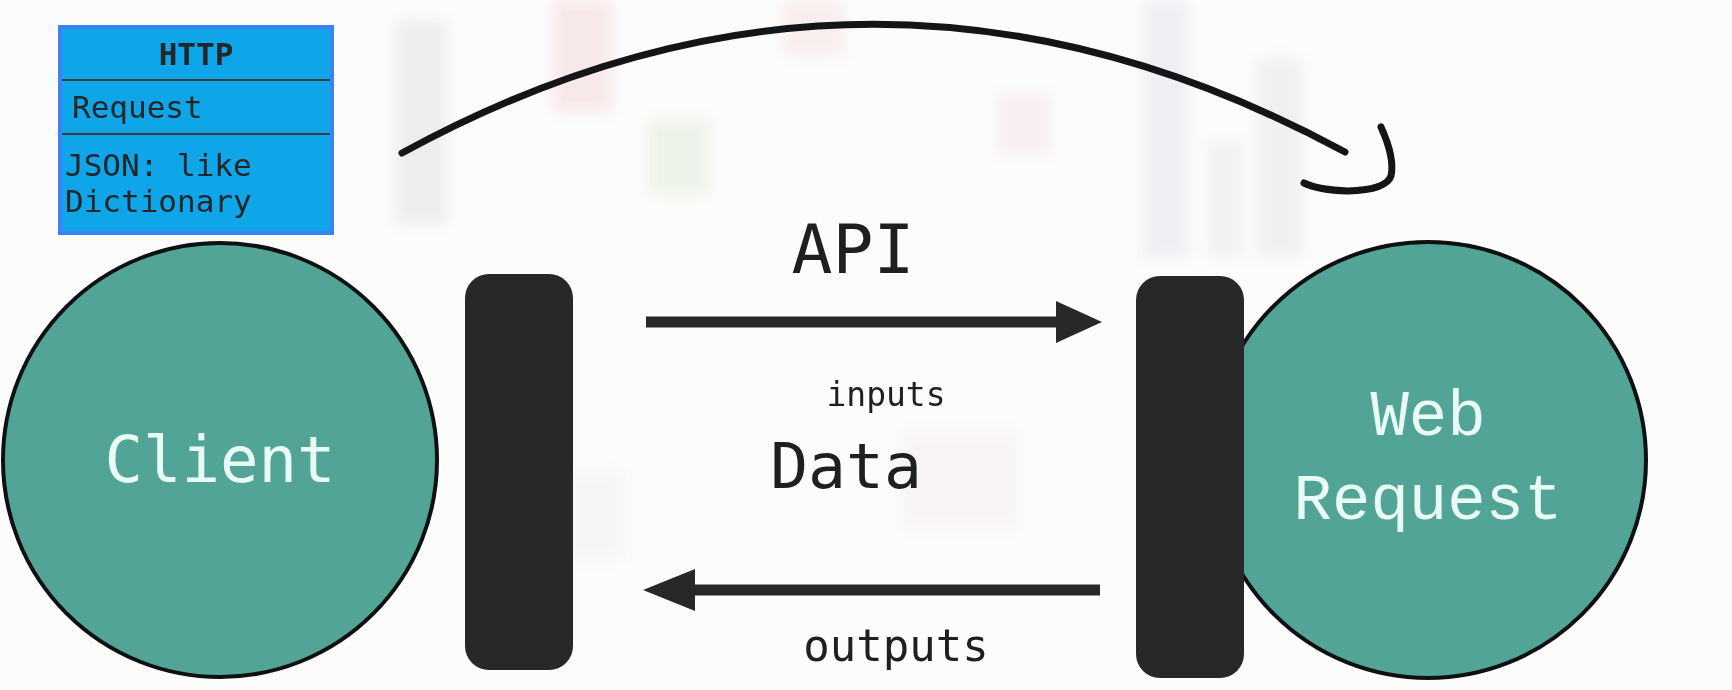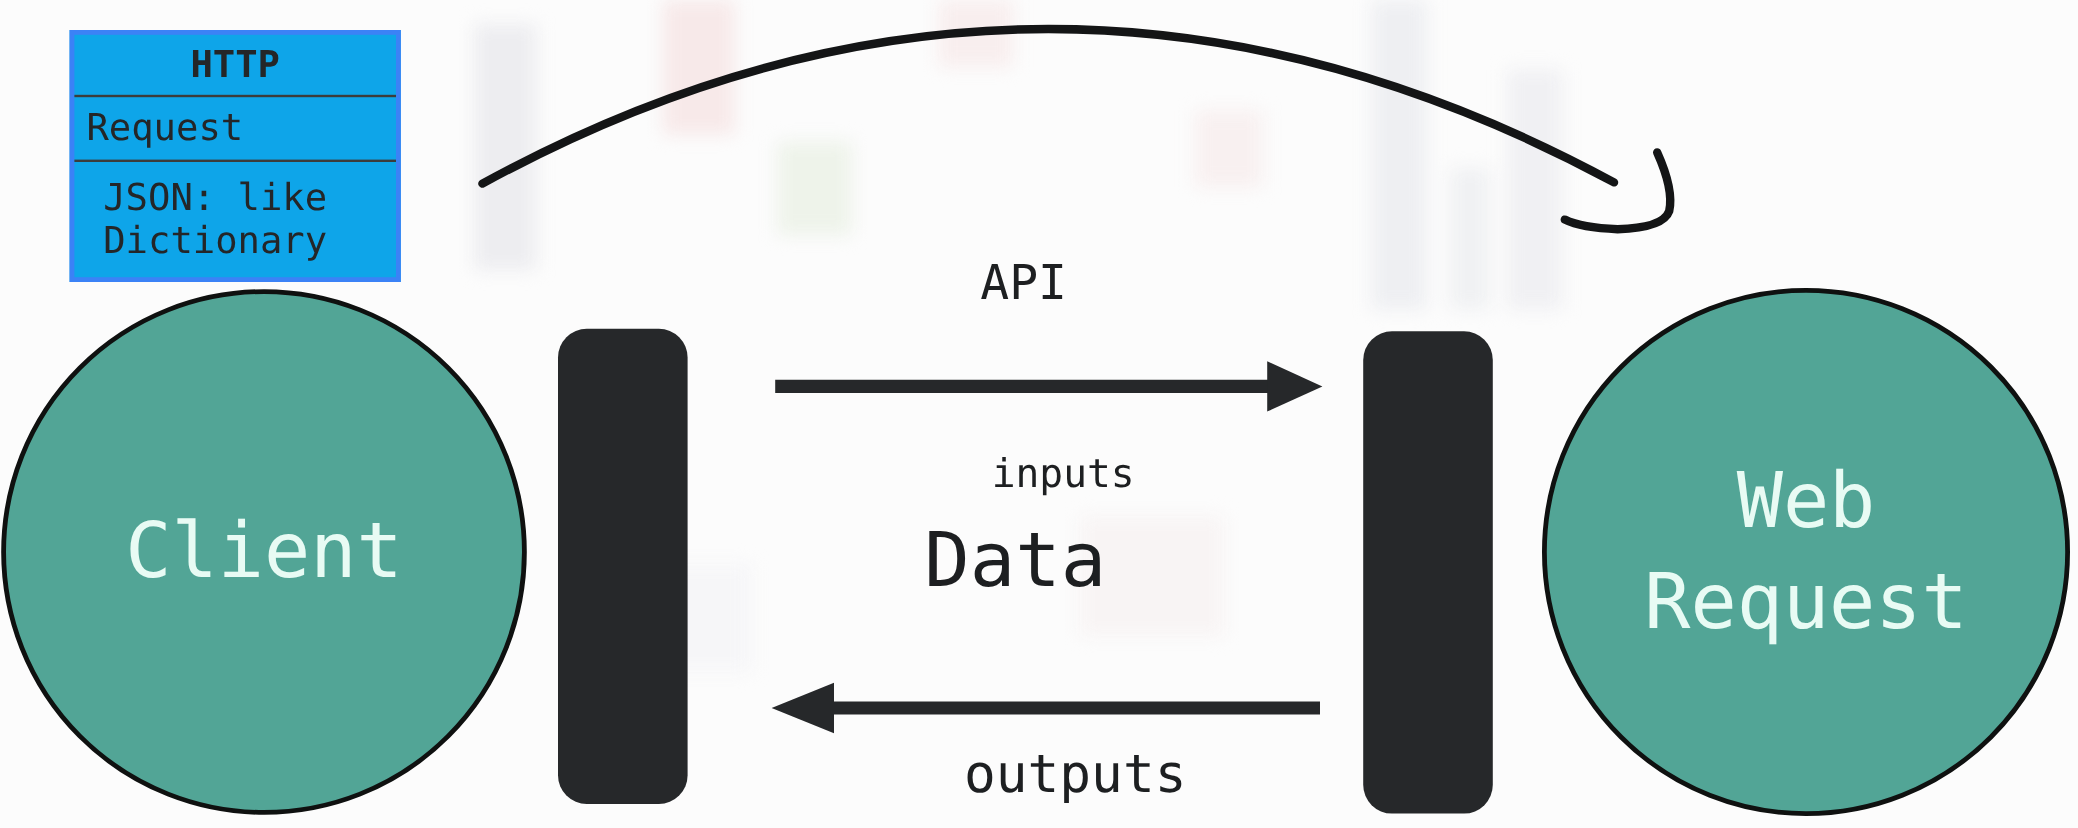--- a/index.html
+++ b/index.html
@@ -51,21 +51,21 @@
   .note-row1 {
     height: 52px;
     border-bottom: 2px solid #3c3c3c;
     display: flex; align-items: center;
     padding: 0 10px;
     font-size: 31px;
   }
   .note-row2 {
     min-height: 88px;
     display: flex; align-items: center;
-    padding: 4px 24px;
+    padding: 4px 3px;
     font-size: 31px;
     line-height: 36px;
   }
 
   
   .arrows {
     position: absolute;
     inset: 0;
     width: 1732px;
     height: 690px;
@@ -81,41 +81,41 @@
     background: var(--node-fill, #52a596);
     border: 4px solid #0f1110;
     box-sizing: border-box;
     display: flex; align-items: center; justify-content: center;
     color: var(--node-text, #e8fbf4);
     font-size: 64px;
     text-align: center;
     line-height: 84px;
   }
   .node-client { left: 1px;    top: 241px; width: 438px; height: 438px; align-items: center; }
-  .node-web    { left: 1285px; top: 240px; width: 440px; height: 440px; }
+  .node-web    { left: 1208px; top: 240px; width: 440px; height: 440px; font-family: Liberation Mono, monospace; }
 
   
   .bar {
     position: absolute;
     width: 108px;
     background: var(--bar-fill, #26282a);
     border-radius: 24px;
   }
   .bar-left  { left: 465px;  top: 274px; height: 396px; }
   .bar-right { left: 1136px; top: 276px; height: 402px; }
 
   
   .center-label {
     position: absolute;
     transform: translateX(-50%);
     line-height: 1;
     color: var(--ink, #1d1f21);
     white-space: nowrap;
   }
-  .lbl-api     { left: 853px; top: 216px; font-size: 40px; }
+  .lbl-api     { left: 853px; top: 216px; font-size: 68px; }
   .lbl-inputs  { left: 886px; top: 358px; font-size: 33px; margin-top: 20px; }
   .lbl-data    { left: 846px; top: 435px; font-size: 63px; }
   .lbl-outputs { left: 896px; top: 624px; font-size: 44px; }
 </style>
 </head>
 <body>
 
 <div class="stage">
 
   <div class="watermark">

